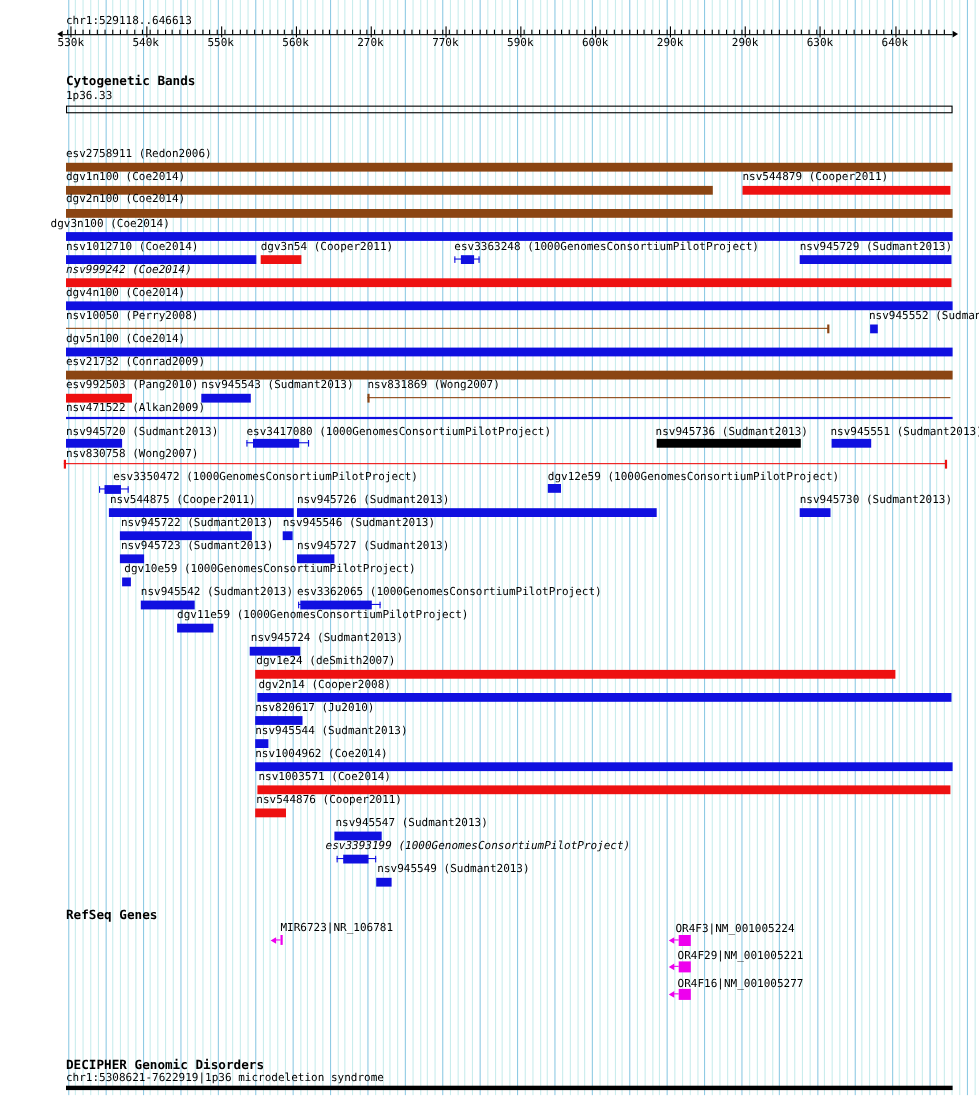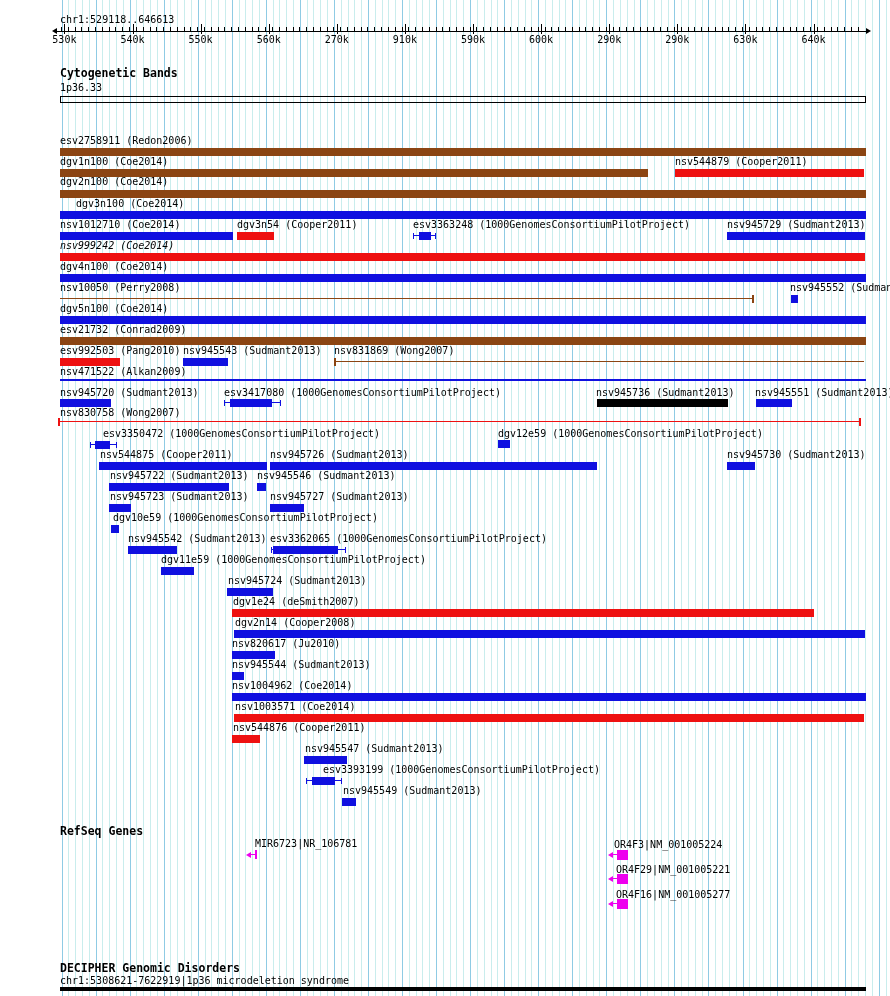--- a/index.html
+++ b/index.html
@@ -268,21 +268,21 @@
       <div class="lbl" style="position: absolute; left: 48.4px; top: 34px; width: 32px; text-align: center;">530k</div>
       <div style="position: absolute; left: 132.5px; top: 24px; width: 1px; height: 10px; background: rgb(0, 0, 0);"></div>
       <div class="lbl" style="position: absolute; left: 116.5px; top: 34px; width: 32px; text-align: center;">540k</div>
       <div style="position: absolute; left: 200.6px; top: 24px; width: 1px; height: 10px; background: rgb(0, 0, 0);"></div>
       <div class="lbl" style="position: absolute; left: 184.6px; top: 34px; width: 32px; text-align: center;">550k</div>
       <div style="position: absolute; left: 268.7px; top: 24px; width: 1px; height: 10px; background: rgb(0, 0, 0);"></div>
       <div class="lbl" style="position: absolute; left: 252.7px; top: 34px; width: 32px; text-align: center;">560k</div>
       <div style="position: absolute; left: 336.8px; top: 24px; width: 1px; height: 10px; background: rgb(0, 0, 0);"></div>
       <div class="lbl" style="position: absolute; left: 320.8px; top: 34px; width: 32px; text-align: center;">270k</div>
       <div style="position: absolute; left: 404.9px; top: 24px; width: 1px; height: 10px; background: rgb(0, 0, 0);"></div>
-      <div class="lbl" style="position: absolute; left: 388.9px; top: 34px; width: 32px; text-align: center;">910k</div>
+      <div class="lbl" style="position: absolute; left: 388.9px; top: 34px; width: 32px; text-align: center;">770k</div>
       <div style="position: absolute; left: 473px; top: 24px; width: 1px; height: 10px; background: rgb(0, 0, 0);"></div>
       <div class="lbl" style="position: absolute; left: 457px; top: 34px; width: 32px; text-align: center;">590k</div>
       <div style="position: absolute; left: 541.1px; top: 24px; width: 1px; height: 10px; background: rgb(0, 0, 0);"></div>
       <div class="lbl" style="position: absolute; left: 525.1px; top: 34px; width: 32px; text-align: center;">600k</div>
       <div style="position: absolute; left: 609.2px; top: 24px; width: 1px; height: 10px; background: rgb(0, 0, 0);"></div>
       <div class="lbl" style="position: absolute; left: 593.2px; top: 34px; width: 32px; text-align: center;">290k</div>
       <div style="position: absolute; left: 677.3px; top: 24px; width: 1px; height: 10px; background: rgb(0, 0, 0);"></div>
       <div class="lbl" style="position: absolute; left: 661.3px; top: 34px; width: 32px; text-align: center;">290k</div>
       <div style="position: absolute; left: 745.4px; top: 24px; width: 1px; height: 10px; background: rgb(0, 0, 0);"></div>
       <div class="lbl" style="position: absolute; left: 729.4px; top: 34px; width: 32px; text-align: center;">630k</div>
@@ -296,21 +296,21 @@
 
   <div id="variants">
       <div class="lbl" style="position: absolute; left: 60px; top: 135px;">esv2758911 (Redon2006)</div>
       <div style="position: absolute; left: 60px; top: 148px; width: 806px; height: 8px; background: rgb(139, 69, 19);"></div>
       <div class="lbl" style="position: absolute; left: 60px; top: 156px;">dgv1n100 (Coe2014)</div>
       <div style="position: absolute; left: 60px; top: 169px; width: 588px; height: 8px; background: rgb(139, 69, 19);"></div>
       <div class="lbl" style="position: absolute; left: 675px; top: 156px;">nsv544879 (Cooper2011)</div>
       <div style="position: absolute; left: 675px; top: 169px; width: 189px; height: 8px; background: rgb(238, 17, 17);"></div>
       <div class="lbl" style="position: absolute; left: 60px; top: 176px;">dgv2n100 (Coe2014)</div>
       <div style="position: absolute; left: 60px; top: 190px; width: 806px; height: 8px; background: rgb(139, 69, 19);"></div>
-      <div class="lbl" style="position: absolute; left: 76px; top: 198px;">dgv3n100 (Coe2014)</div>
+      <div class="lbl" style="position: absolute; left: 46px; top: 198px;">dgv3n100 (Coe2014)</div>
       <div style="position: absolute; left: 60px; top: 211px; width: 806px; height: 8px; background: rgb(16, 16, 224);"></div>
       <div class="lbl" style="position: absolute; left: 60px; top: 219px;">nsv1012710 (Coe2014)</div>
       <div style="position: absolute; left: 60px; top: 232px; width: 173px; height: 8px; background: rgb(16, 16, 224);"></div>
       <div class="lbl" style="position: absolute; left: 237px; top: 219px;">dgv3n54 (Cooper2011)</div>
       <div style="position: absolute; left: 237px; top: 232px; width: 37px; height: 8px; background: rgb(238, 17, 17);"></div>
       <div class="lbl" style="position: absolute; left: 413px; top: 219px;">esv3363248 (1000GenomesConsortiumPilotProject)</div>
       <div style="position: absolute; left: 413px; top: 235px; width: 23px; height: 1px; background: rgb(16, 16, 224);"></div>
       <div style="position: absolute; left: 413px; top: 233px; width: 1px; height: 6px; background: rgb(16, 16, 224);"></div>
       <div style="position: absolute; left: 435px; top: 233px; width: 1px; height: 6px; background: rgb(16, 16, 224);"></div>
       <div style="position: absolute; left: 419px; top: 232px; width: 12px; height: 8px; background: rgb(16, 16, 224);"></div>
@@ -396,21 +396,21 @@
       <div class="lbl" style="position: absolute; left: 232px; top: 659px;">nsv945544 (Sudmant2013)</div>
       <div style="position: absolute; left: 232px; top: 672px; width: 12px; height: 8px; background: rgb(16, 16, 224);"></div>
       <div class="lbl" style="position: absolute; left: 232px; top: 680px;">nsv1004962 (Coe2014)</div>
       <div style="position: absolute; left: 232px; top: 693px; width: 634px; height: 8px; background: rgb(16, 16, 224);"></div>
       <div class="lbl" style="position: absolute; left: 235px; top: 701px;">nsv1003571 (Coe2014)</div>
       <div style="position: absolute; left: 234px; top: 714px; width: 630px; height: 8px; background: rgb(238, 17, 17);"></div>
       <div class="lbl" style="position: absolute; left: 233px; top: 722px;">nsv544876 (Cooper2011)</div>
       <div style="position: absolute; left: 232px; top: 735px; width: 28px; height: 8px; background: rgb(238, 17, 17);"></div>
       <div class="lbl" style="position: absolute; left: 305px; top: 743px;">nsv945547 (Sudmant2013)</div>
       <div style="position: absolute; left: 304px; top: 756px; width: 43px; height: 8px; background: rgb(16, 16, 224);"></div>
-      <div class="lbl" style="position: absolute; left: 323px; top: 764px;">esv3393199 (1000GenomesConsortiumPilotProject)</div>
+      <div class="lbl" style="position: absolute; left: 296px; top: 764px; font-style: italic;">esv3393199 (1000GenomesConsortiumPilotProject)</div>
       <div style="position: absolute; left: 306px; top: 780px; width: 36px; height: 1px; background: rgb(16, 16, 224);"></div>
       <div style="position: absolute; left: 306px; top: 778px; width: 1px; height: 6px; background: rgb(16, 16, 224);"></div>
       <div style="position: absolute; left: 341px; top: 778px; width: 1px; height: 6px; background: rgb(16, 16, 224);"></div>
       <div style="position: absolute; left: 312px; top: 777px; width: 23px; height: 8px; background: rgb(16, 16, 224);"></div>
       <div class="lbl" style="position: absolute; left: 343px; top: 785px;">nsv945549 (Sudmant2013)</div>
       <div style="position: absolute; left: 342px; top: 798px; width: 14px; height: 8px; background: rgb(16, 16, 224);"></div>
     </div>
 
   <div class="hdr" style="left:60px;top:825px;">RefSeq Genes</div>
   <div id="genes">

